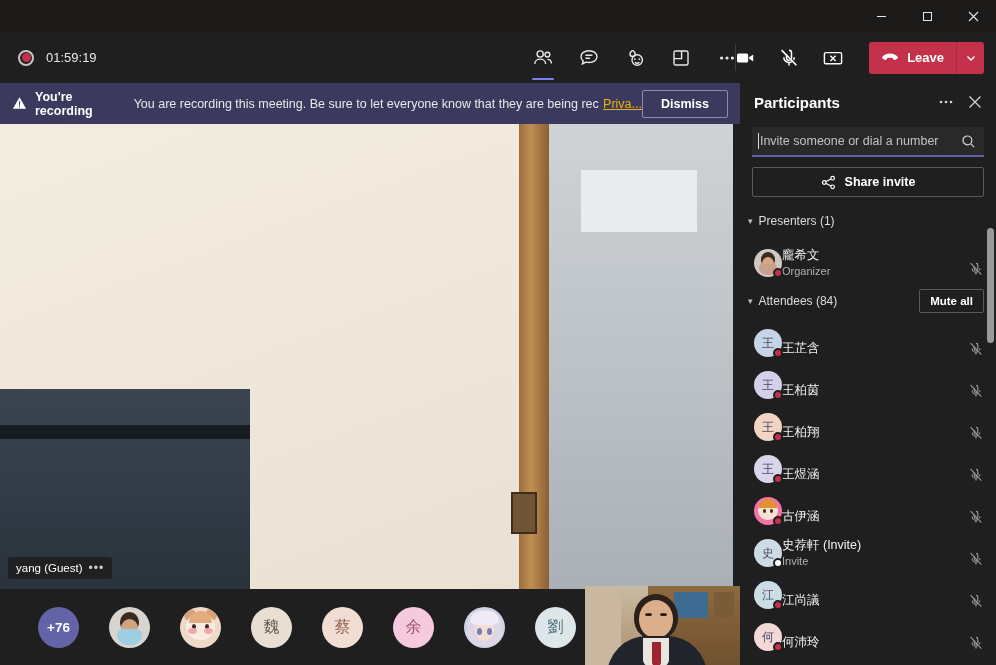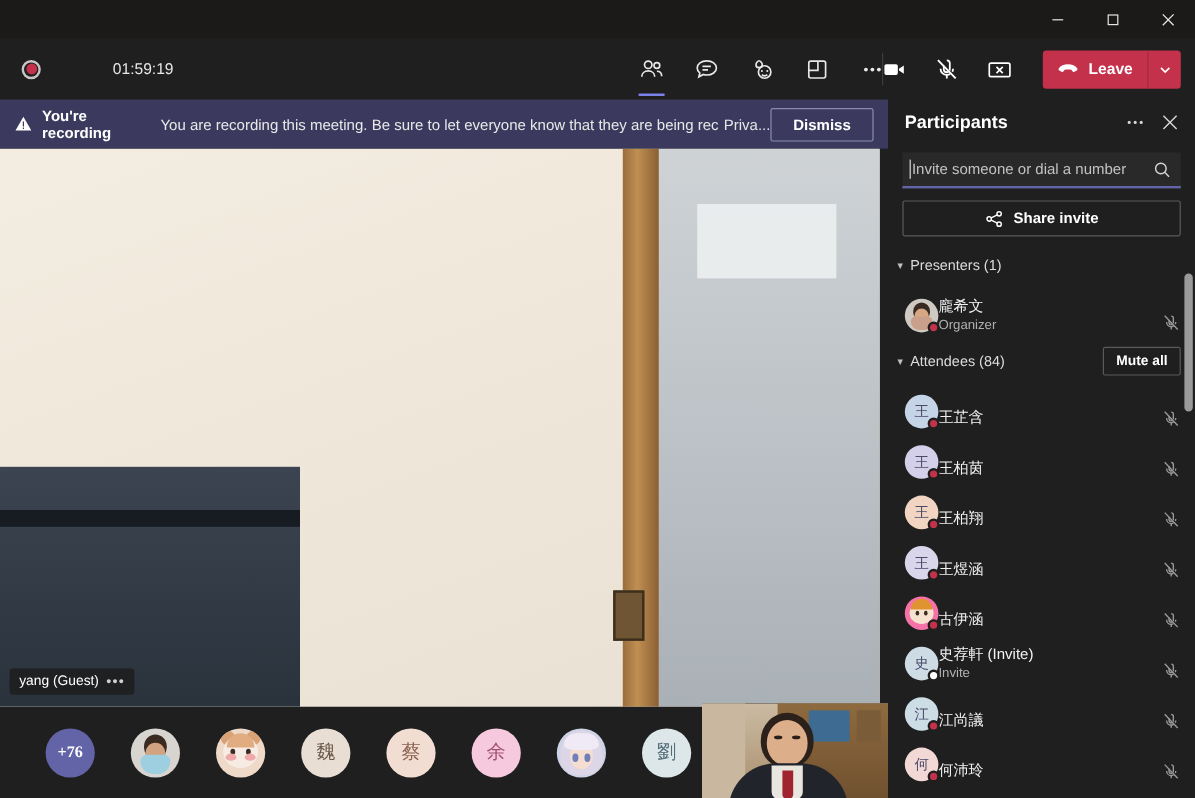--- a/index.html
+++ b/index.html
@@ -37,21 +37,21 @@
     background: #1f1f1f;
     display: flex; align-items: center;
   }
   .rec-group { display: flex; align-items: center; margin-left: 18px; gap: 12px; }
   .rec-dot {
     width: 16px; height: 16px; border-radius: 50%;
     border: 2px solid #c8c6c4; background: #1f1f1f;
     display: flex; align-items: center; justify-content: center;
   }
   .rec-dot i { width: 9px; height: 9px; border-radius: 50%; background: #c4314b; display:block; }
-  .rec-time { font-size: 13px; color: #e6e6e6; margin-left: 48px; }
+  .rec-time { font-size: 13px; color: #e6e6e6; }
 
   .center-tools {
     position: absolute; left: 525px; top: 0; height: 51px;
     display: flex; align-items: center; gap: 10px;
   }
   .tool {
     width: 36px; height: 36px; border-radius: 4px;
     display: flex; align-items: center; justify-content: center;
     position: relative; color: #e8e8e8;
   }
@@ -79,21 +79,21 @@
   }
 
   
   .banner {
     position: absolute; top: 83px; left: 0; width: 740px; height: 41px;
     background: #3b3a5e; display: flex; align-items: center; padding: 0 12px 0 12px;
   }
   .banner-warn { font-size: 13px; margin-right: 8px; }
   .banner-strong { font-size: 12.5px; font-weight: bold; color: #fff; }
   .banner-text { font-size: 12.5px; color: #e8e8e8; margin-left: 7px; white-space: nowrap; overflow: hidden; }
-  .banner-link { color: #e5e5e5; }
+  .banner-link { color: #eab308; text-decoration: underline; }
   .dismiss-btn {
     margin-left: auto; height: 28px; min-width: 86px;
     border: 1px solid #8b8ab0; border-radius: 2px;
     display: flex; align-items: center; justify-content: center;
     font-size: 12.5px; font-weight: bold; color: #fff; background: transparent;
   }
 
   
   .stage { position: absolute; top: 124px; left: 0; width: 740px; height: 541px; background: #1f1f1f; }
   .main-video {
@@ -161,21 +161,21 @@
   .chip-dots { letter-spacing: 1px; color: #d0d0d0; font-size: 12px; }
 
   
   .filmstrip {
     position: absolute; left: 0; bottom: 0; width: 740px; height: 76px;
     background: #1f1f1f; display: flex; align-items: center; padding-left: 38px; gap: 30px;
   }
   .fs-avatar {
     width: 41px; height: 41px; border-radius: 50%; flex: 0 0 auto;
     display: flex; align-items: center; justify-content: center;
-    font-size: 16px; overflow: hidden; position: relative; font-family: Liberation Serif, serif;
+    font-size: 16px; overflow: hidden; position: relative;
   }
   .fs-avatar.overflow { background: #6264a7; color:#fff; font-size: 13.5px; font-weight: bold; }
   .fs-photo { background: #d8d4d0; }
   .fs-photo .ph-head { position:absolute; left:11px; top:5px; width:19px; height:20px; border-radius:50% 50% 45% 45%; background:#3a2b22;}
   .fs-photo .ph-face { position:absolute; left:12px; top:12px; width:17px; height:18px; border-radius:50%; background:#d2a381;}
   .fs-photo .ph-mask { position:absolute; left:8px; top:22px; width:25px; height:16px; border-radius:6px 6px 12px 12px; background:#9ecfe0;}
   .fs-cat { background:#efd9c9; }
   .fs-cat .c-head { position:absolute; left:6px; top:6px; width:29px; height:27px; border-radius:50%; background:#f7ece4;}
   .fs-cat .c-earL { position:absolute; left:4px; top:2px; width:12px; height:12px; border-radius:50% 50% 0 50%; background:#d9a276; transform:rotate(-20deg);}
   .fs-cat .c-earR { position:absolute; right:4px; top:2px; width:12px; height:12px; border-radius:50% 50% 50% 0; background:#d9a276; transform:rotate(20deg);}

